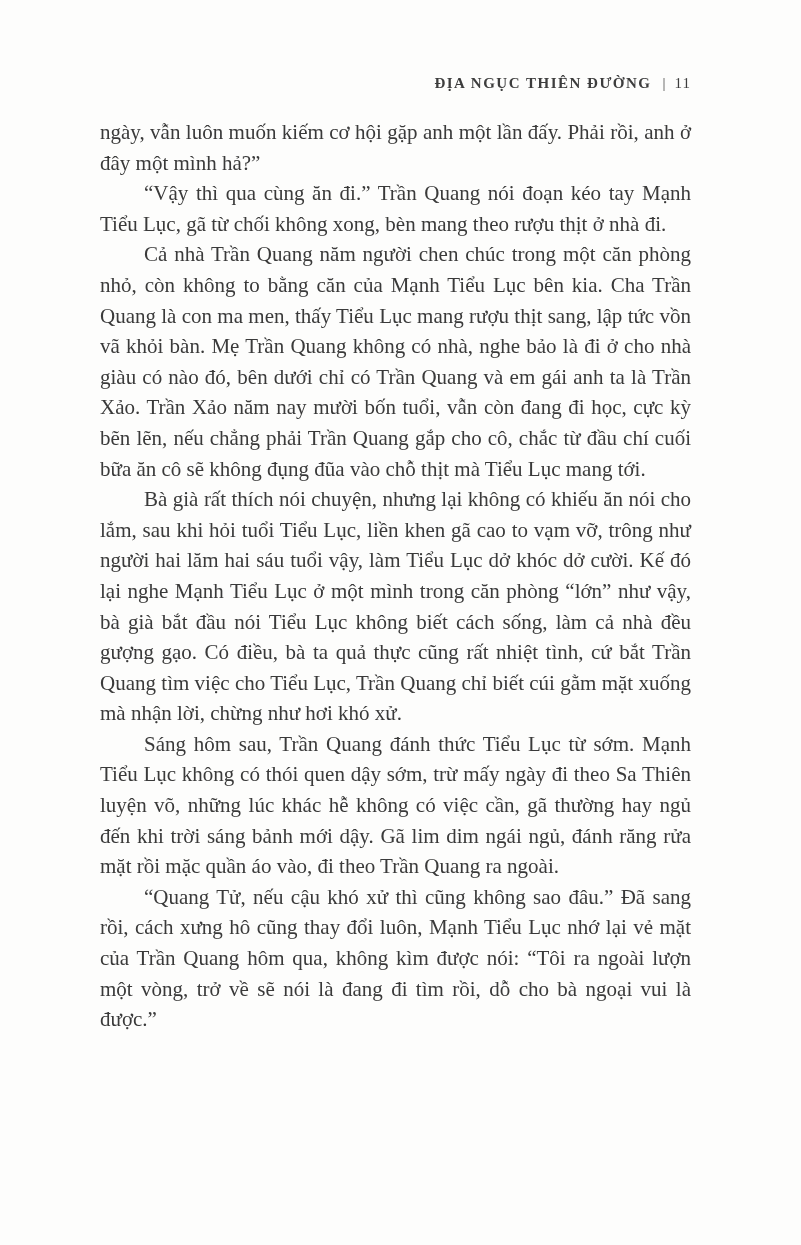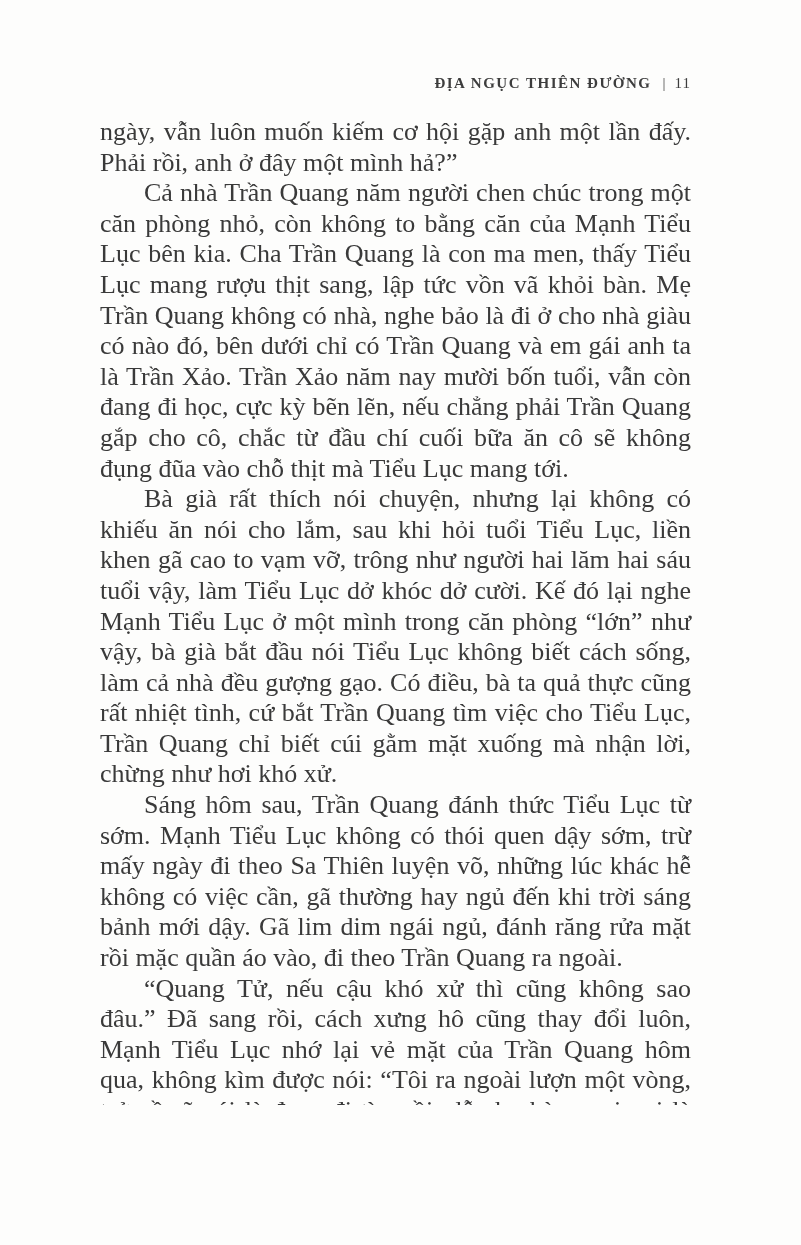--- a/index.html
+++ b/index.html
@@ -34,21 +34,21 @@
     color: #4a4a4a;
   }
   .running-head .pagenum {
     font-weight: 400;
     letter-spacing: 1px;
     font-size: 15px;
     color: #3d3d3d;
   }
   .body-text {
     margin-top: 25px;
-    font-size: 26px;
+    font-size: 21px;
     line-height: 30.6px;
     text-align: justify;
     color: #3a3a3a;
   }
   .body-text p {
     margin: 0;
     padding: 0;
     text-indent: 44px;
   }
   .body-text p.no-indent {
@@ -59,19 +59,20 @@
 <body>
 
 <div class="page">
 
   <header class="running-head">
     <span class="title">ĐỊA NGỤC THIÊN ĐƯỜNG</span><span class="sep">|</span><span class="pagenum">11</span>
   </header>
 
   <main class="body-text">
     <p class="no-indent">ngày, vẫn luôn muốn kiếm cơ hội gặp anh một lần đấy. Phải rồi, anh ở đây một mình hả?”</p>
+    <p>“Vậy thì qua cùng ăn đi.” Trần Quang nói đoạn kéo tay Mạnh Tiểu Lục, gã từ chối không xong, bèn mang theo rượu thịt ở nhà đi.</p>
     <p>Cả nhà Trần Quang năm người chen chúc trong một căn phòng nhỏ, còn không to bằng căn của Mạnh Tiểu Lục bên kia. Cha Trần Quang là con ma men, thấy Tiểu Lục mang rượu thịt sang, lập tức vồn vã khỏi bàn. Mẹ Trần Quang không có nhà, nghe bảo là đi ở cho nhà giàu có nào đó, bên dưới chỉ có Trần Quang và em gái anh ta là Trần Xảo. Trần Xảo năm nay mười bốn tuổi, vẫn còn đang đi học, cực kỳ bẽn lẽn, nếu chẳng phải Trần Quang gắp cho cô, chắc từ đầu chí cuối bữa ăn cô sẽ không đụng đũa vào chỗ thịt mà Tiểu Lục mang tới.</p>
     <p>Bà già rất thích nói chuyện, nhưng lại không có khiếu ăn nói cho lắm, sau khi hỏi tuổi Tiểu Lục, liền khen gã cao to vạm vỡ, trông như người hai lăm hai sáu tuổi vậy, làm Tiểu Lục dở khóc dở cười. Kế đó lại nghe Mạnh Tiểu Lục ở một mình trong căn phòng “lớn” như vậy, bà già bắt đầu nói Tiểu Lục không biết cách sống, làm cả nhà đều gượng gạo. Có điều, bà ta quả thực cũng rất nhiệt tình, cứ bắt Trần Quang tìm việc cho Tiểu Lục, Trần Quang chỉ biết cúi gằm mặt xuống mà nhận lời, chừng như hơi khó xử.</p>
     <p>Sáng hôm sau, Trần Quang đánh thức Tiểu Lục từ sớm. Mạnh Tiểu Lục không có thói quen dậy sớm, trừ mấy ngày đi theo Sa Thiên luyện võ, những lúc khác hễ không có việc cần, gã thường hay ngủ đến khi trời sáng bảnh mới dậy. Gã lim dim ngái ngủ, đánh răng rửa mặt rồi mặc quần áo vào, đi theo Trần Quang ra ngoài.</p>
     <p>“Quang Tử, nếu cậu khó xử thì cũng không sao đâu.” Đã sang rồi, cách xưng hô cũng thay đổi luôn, Mạnh Tiểu Lục nhớ lại vẻ mặt của Trần Quang hôm qua, không kìm được nói: “Tôi ra ngoài lượn một vòng, trở về sẽ nói là đang đi tìm rồi, dỗ cho bà ngoại vui là được.”</p>
   </main>
 
 </div>
 
 </body></html>

